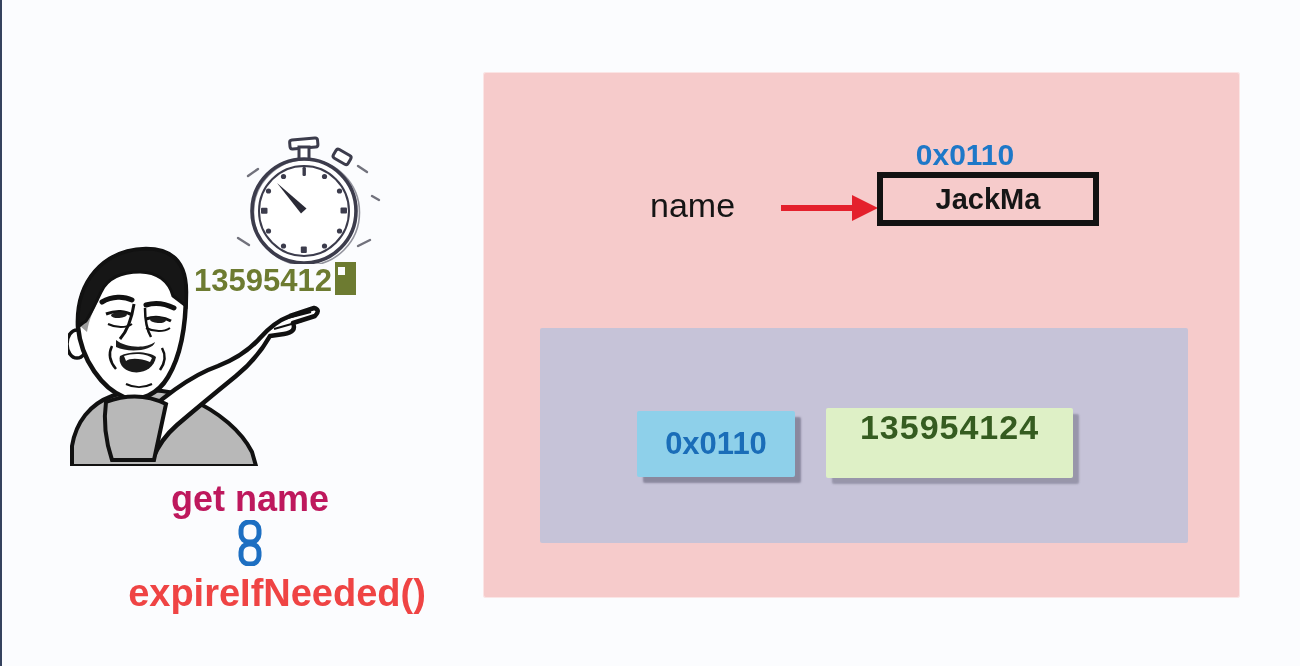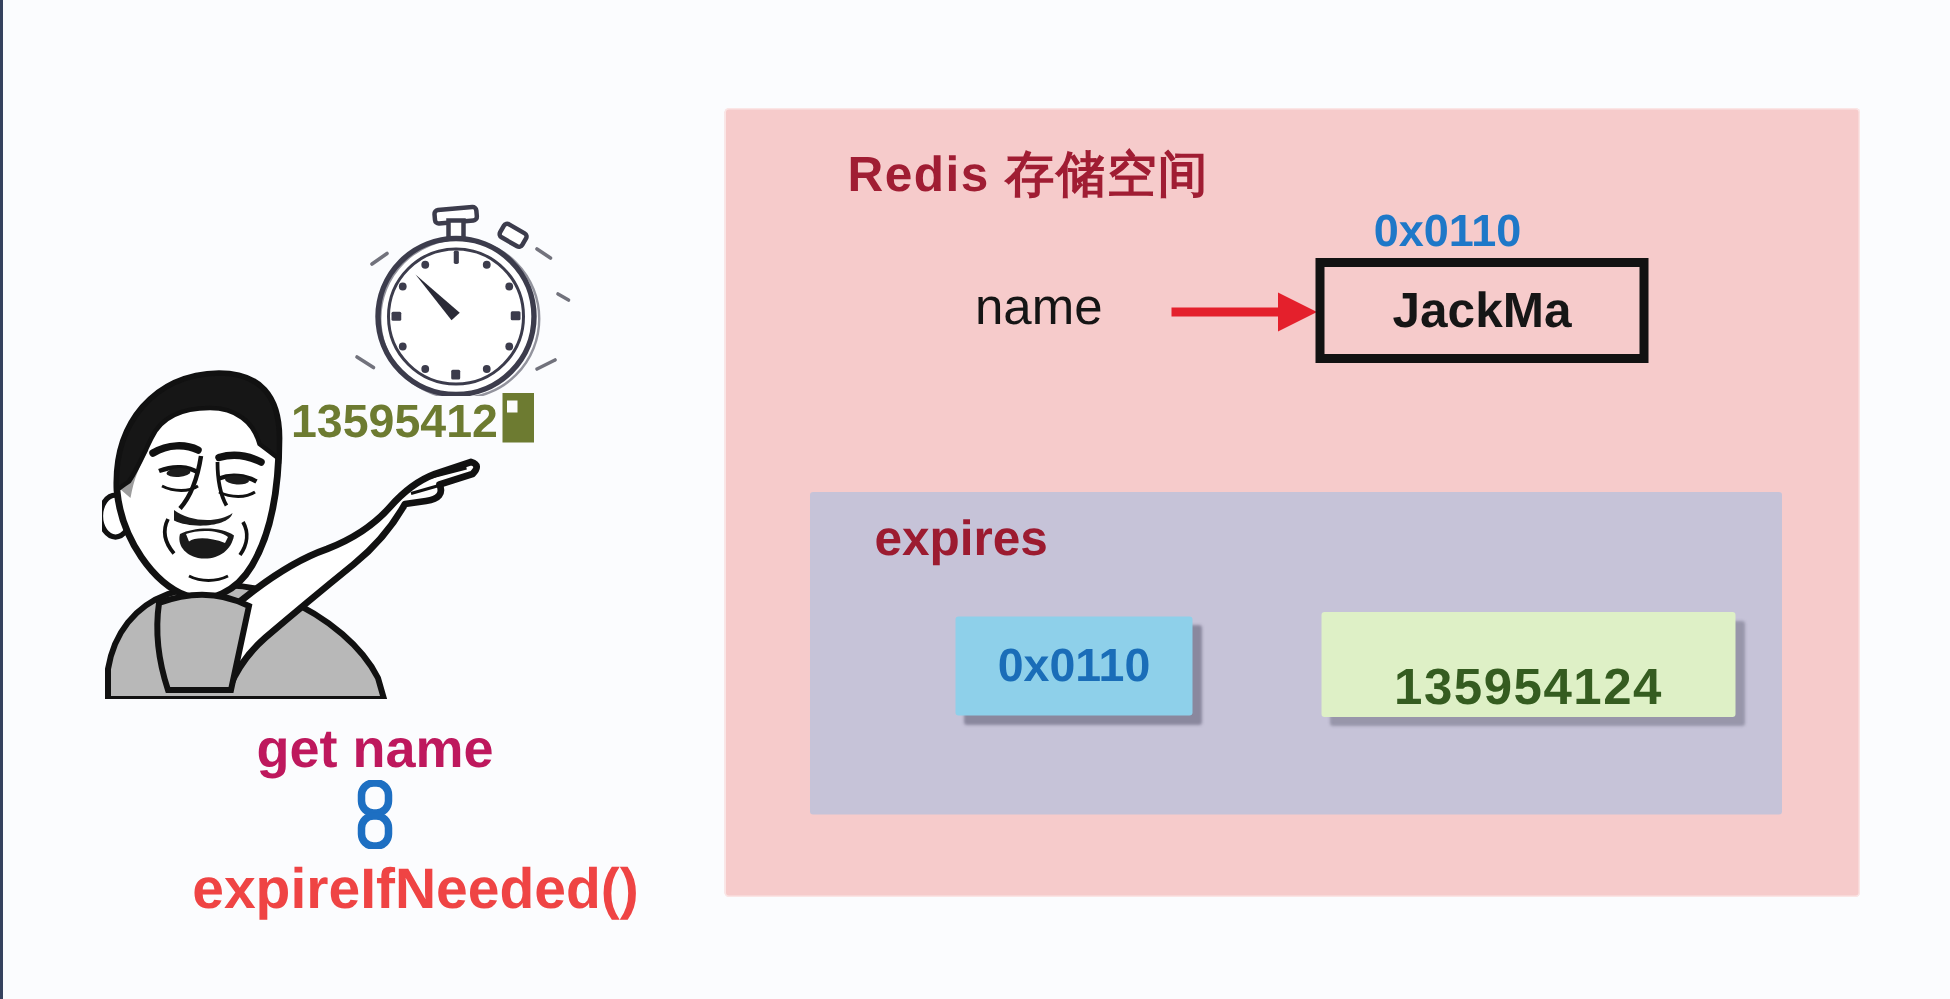--- a/index.html
+++ b/index.html
@@ -23,47 +23,47 @@
   }
   .addr-top{
     left:878px;top:138px;width:170px;text-align:center;
     font-size:30px;font-weight:700;color:#1e78c8;
   }
   .name-label{
     left:648px;top:186px;
     font-size:34px;font-weight:400;color:#151515;
   }
   .jack-box{
-    left:875px;top:172px;width:222px;height:70px;
+    left:875px;top:172px;width:222px;height:54px;
     border:6px solid #121212;box-sizing:border-box;
     display:flex;align-items:center;justify-content:center;
-    font-size:33px;font-weight:700;color:#161616;
+    font-size:29px;font-weight:700;color:#161616;
   }
   .arrow-svg{left:776px;top:191px;}
   
   .purple-panel{
     left:538px;top:328px;width:648px;height:215px;
     background:#c6c3d8;border-radius:2px;
   }
   .expires-title{
     left:581px;top:340px;
     font-size:33px;font-weight:700;color:#9c1b30;
   }
   .blue-box{
     left:635px;top:411px;width:158px;height:66px;
     background:#8ed0ea;border-radius:2px;
     box-shadow:6px 6px 2px rgba(90,88,112,.55);
     display:flex;align-items:center;justify-content:center;
     font-size:31px;font-weight:700;color:#1a6db8;
   }
   .green-box{
-    left:879px;top:408px;width:276px;height:70px;
+    left:824px;top:408px;width:247px;height:70px;
     background:#def0c6;border-radius:2px;
     box-shadow:6px 6px 2px rgba(95,95,115,.45);
-    display:flex;align-items:flex-end;justify-content:center;
+    display:flex;align-items:flex-start;justify-content:center;
     font-size:34px;font-weight:700;color:#355c20;letter-spacing:1px;
   }
   
   .stopwatch{left:228px;top:136px;}
   .timer-number{
     left:192px;top:262px;
     font-size:31px;font-weight:700;color:#6d7b31;white-space:nowrap;
   }
   .block-digit{
     display:inline-block;width:21px;height:33px;margin-left:3px;
@@ -85,38 +85,36 @@
     font-size:38px;font-weight:700;color:#ef4444;
   }
 </style>
 </head>
 <body>
 
 <div id="stage">
 
   <div class="abs pink-panel"></div>
 
-  <div class="abs redis-title">Redis 存储空间</div>
 
   <div class="abs addr-top">0x0110</div>
 
   <div class="abs name-label">name</div>
 
   <svg class="abs arrow-svg" width="102" height="34" viewBox="0 0 102 34">
     <line x1="3" y1="17" x2="76" y2="17" stroke="#e4202c" stroke-width="6"></line>
     <polygon points="74,4 100,17 74,30" fill="#e4202c"></polygon>
   </svg>
 
   <div class="abs jack-box">
     <span>JackMa</span>
   </div>
 
   <div class="abs purple-panel"></div>
 
-  <div class="abs expires-title">expires</div>
 
   <div class="abs blue-box">
     <span>0x0110</span>
   </div>
 
   <div class="abs green-box">
     <span>135954124</span>
   </div>
 
   <svg class="abs stopwatch" width="152" height="128" viewBox="0 0 152 128">

